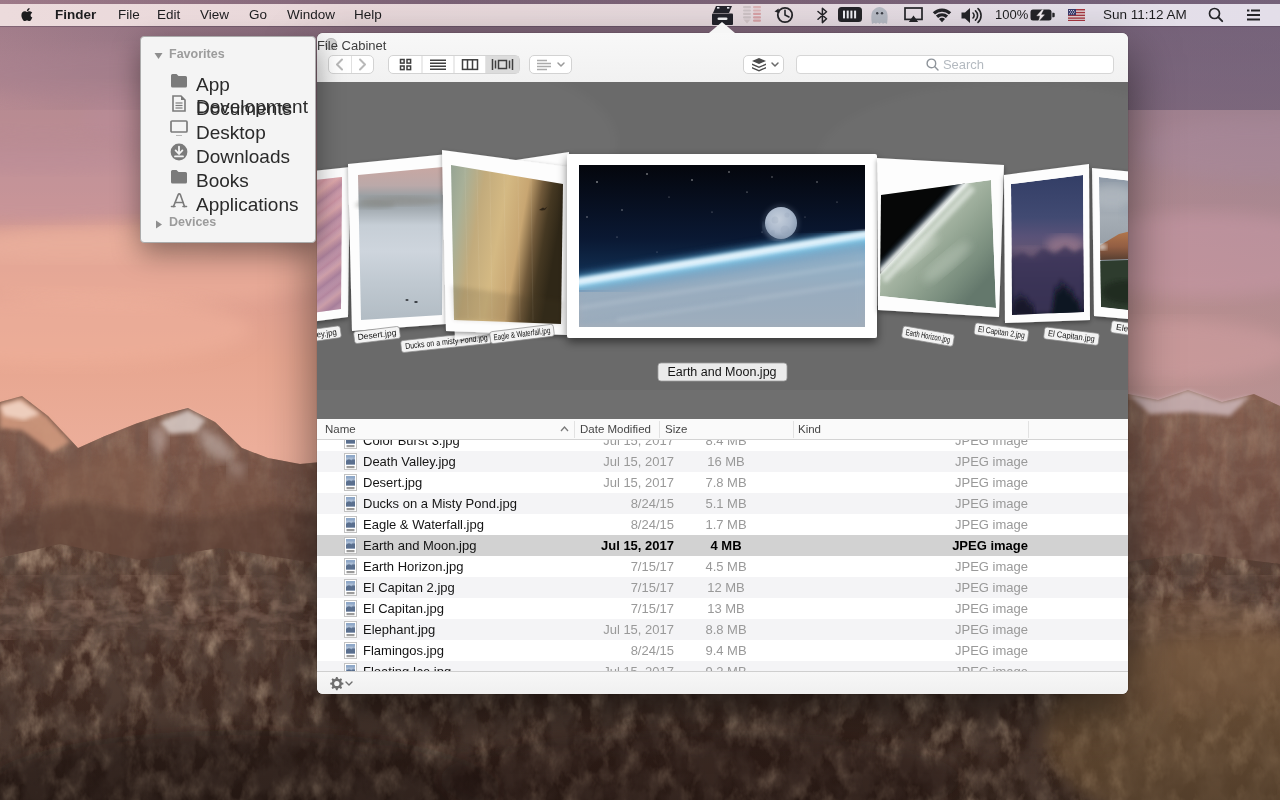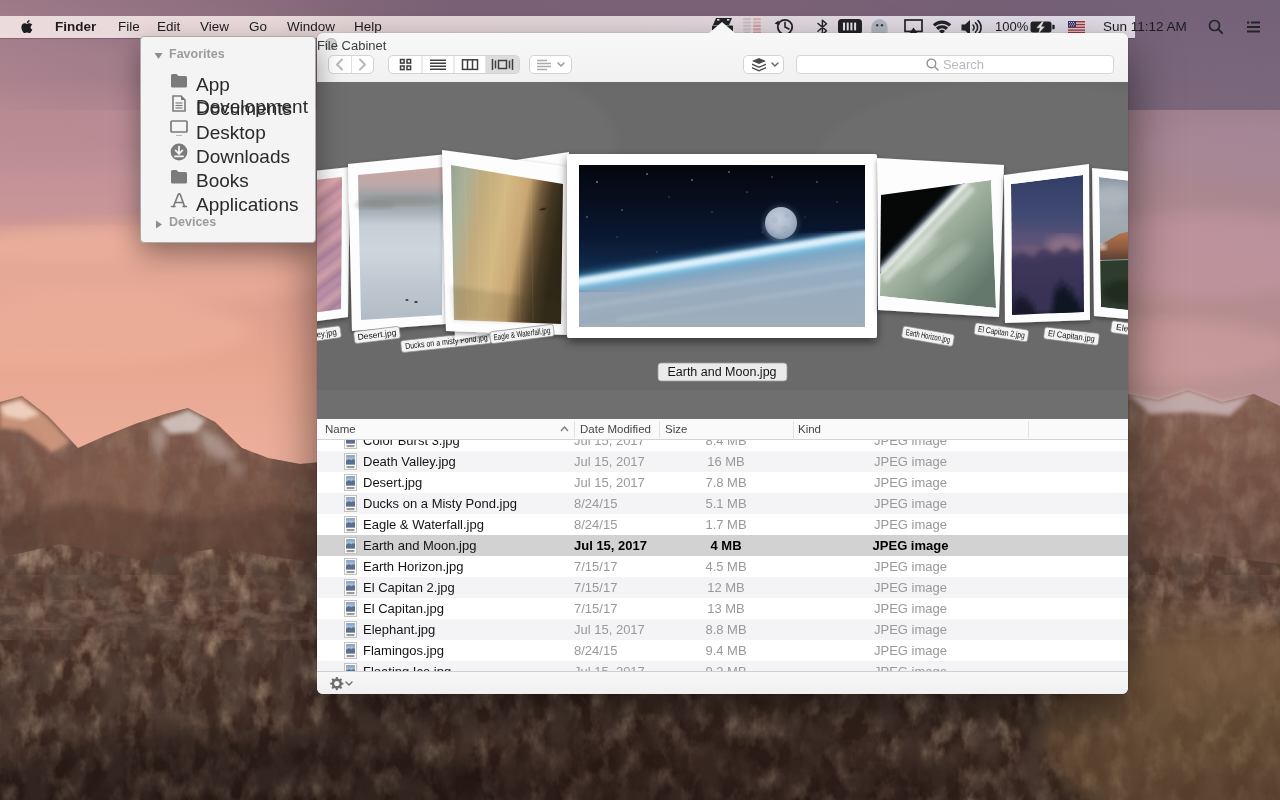--- a/index.html
+++ b/index.html
@@ -1,19 +1,19 @@
 <!DOCTYPE html>
 <html><head>
 <meta charset="utf-8">
 <style>
 html,body{margin:0;padding:0;width:1280px;height:800px;overflow:hidden;font-family:"Liberation Sans",sans-serif;-webkit-font-smoothing:antialiased;}
 #stage{position:relative;width:1280px;height:800px;overflow:hidden;background:#8a6f78;}
 #wall{position:absolute;left:0;top:0;}
 
-#menubar{position:absolute;left:0;top:16px;width:1135px;height:22px;
+#menubar{position:absolute;left:0;top:4px;width:1280px;height:22px;
  background:linear-gradient(90deg,#ecdbdc 0%,#e9d8da 25%,#e7dade 55%,#e4dfe9 85%,#e3dee9 100%);
  box-shadow:0 1px 0 rgba(70,55,75,.35);font-size:13.5px;color:#1d1d1f;}
 #menubar .mi{position:absolute;top:3px;white-space:nowrap;}
 #menubar svg{position:absolute;}
 
 #arrow{position:absolute;left:709px;top:22px;width:0;height:0;border-left:13px solid transparent;border-right:13px solid transparent;border-bottom:11px solid #f6f6f6;z-index:6;}
 #win{position:absolute;left:317px;top:33px;width:811px;height:661px;border-radius:6px;background:#f6f6f6;
  box-shadow:0 20px 50px rgba(0,0,0,.55),0 0 1px rgba(0,0,0,.5);z-index:5;overflow:hidden;}
 #toolbar{position:absolute;left:0;top:0;width:811px;height:49px;background:linear-gradient(#f8f8f8,#f1f1f1);}
 #wtitle{position:absolute;left:0;top:5px;width:845px;text-align:left;font-size:13px;color:#3e3e3e;}
@@ -25,23 +25,23 @@
 #cflow{position:absolute;left:0;top:49px;width:811px;height:337px;background:#6a6a6a;overflow:hidden;}
 
 #lhead{position:absolute;left:0;top:386px;width:811px;height:21px;background:#fafafa;border-bottom:1px solid #d4d4d4;box-sizing:border-box;font-size:11.5px;color:#464646;}
 #lhead span{position:absolute;top:4px;}
 #lhead .sep{position:absolute;top:2px;width:1px;height:17px;background:#e2e2e2;}
 #rows{position:absolute;left:0;top:407px;width:811px;height:231px;overflow:hidden;background:#fff;}
 .row{position:absolute;left:0;width:811px;height:21px;font-size:13px;color:#151515;text-decoration:underline;}
 .row.alt{background:#f4f4f6;}
 .row.sel{background:#d2d2d2;}
 .row .nm{position:absolute;left:46px;top:3px;white-space:nowrap;}
-.row .dt{position:absolute;left:257px;width:85px;top:3px;text-align:left;color:#999;}
+.row .dt{position:absolute;left:272px;width:85px;top:3px;text-align:right;color:#999;}
 .row .sz{position:absolute;left:342px;width:134px;top:3px;text-align:center;color:#999;}
-.row .kd{position:absolute;left:476px;width:235px;top:3px;text-align:center;color:#999;}
+.row .kd{position:absolute;left:476px;width:235px;top:3px;text-align:right;color:#999;}
 .row.sel .dt,.row.sel .sz,.row.sel .kd{color:#000;font-weight:600;}
 .row svg{position:absolute;left:27px;top:2px;}
 #bbar{position:absolute;left:0;top:638px;width:811px;height:23px;background:linear-gradient(#f7f7f7,#f0f0f0);border-top:1px solid #cfcfcf;box-sizing:border-box;}
 
 #panel{position:absolute;left:140px;top:36px;width:176px;height:207px;background:#f4f4f4;border:1px solid #ababab;border-radius:4px;box-shadow:0 10px 28px rgba(0,0,0,.4);z-index:8;box-sizing:border-box;}
 #panel .hdr{position:absolute;left:28px;font-size:12.5px;font-weight:bold;color:#9c9c9c;}
 #panel .itm{position:absolute;left:55px;font-size:19px;color:#2a2a2a;}
 #panel svg{position:absolute;}
 svg text{font-family:"Liberation Sans",sans-serif;}
 </style>

